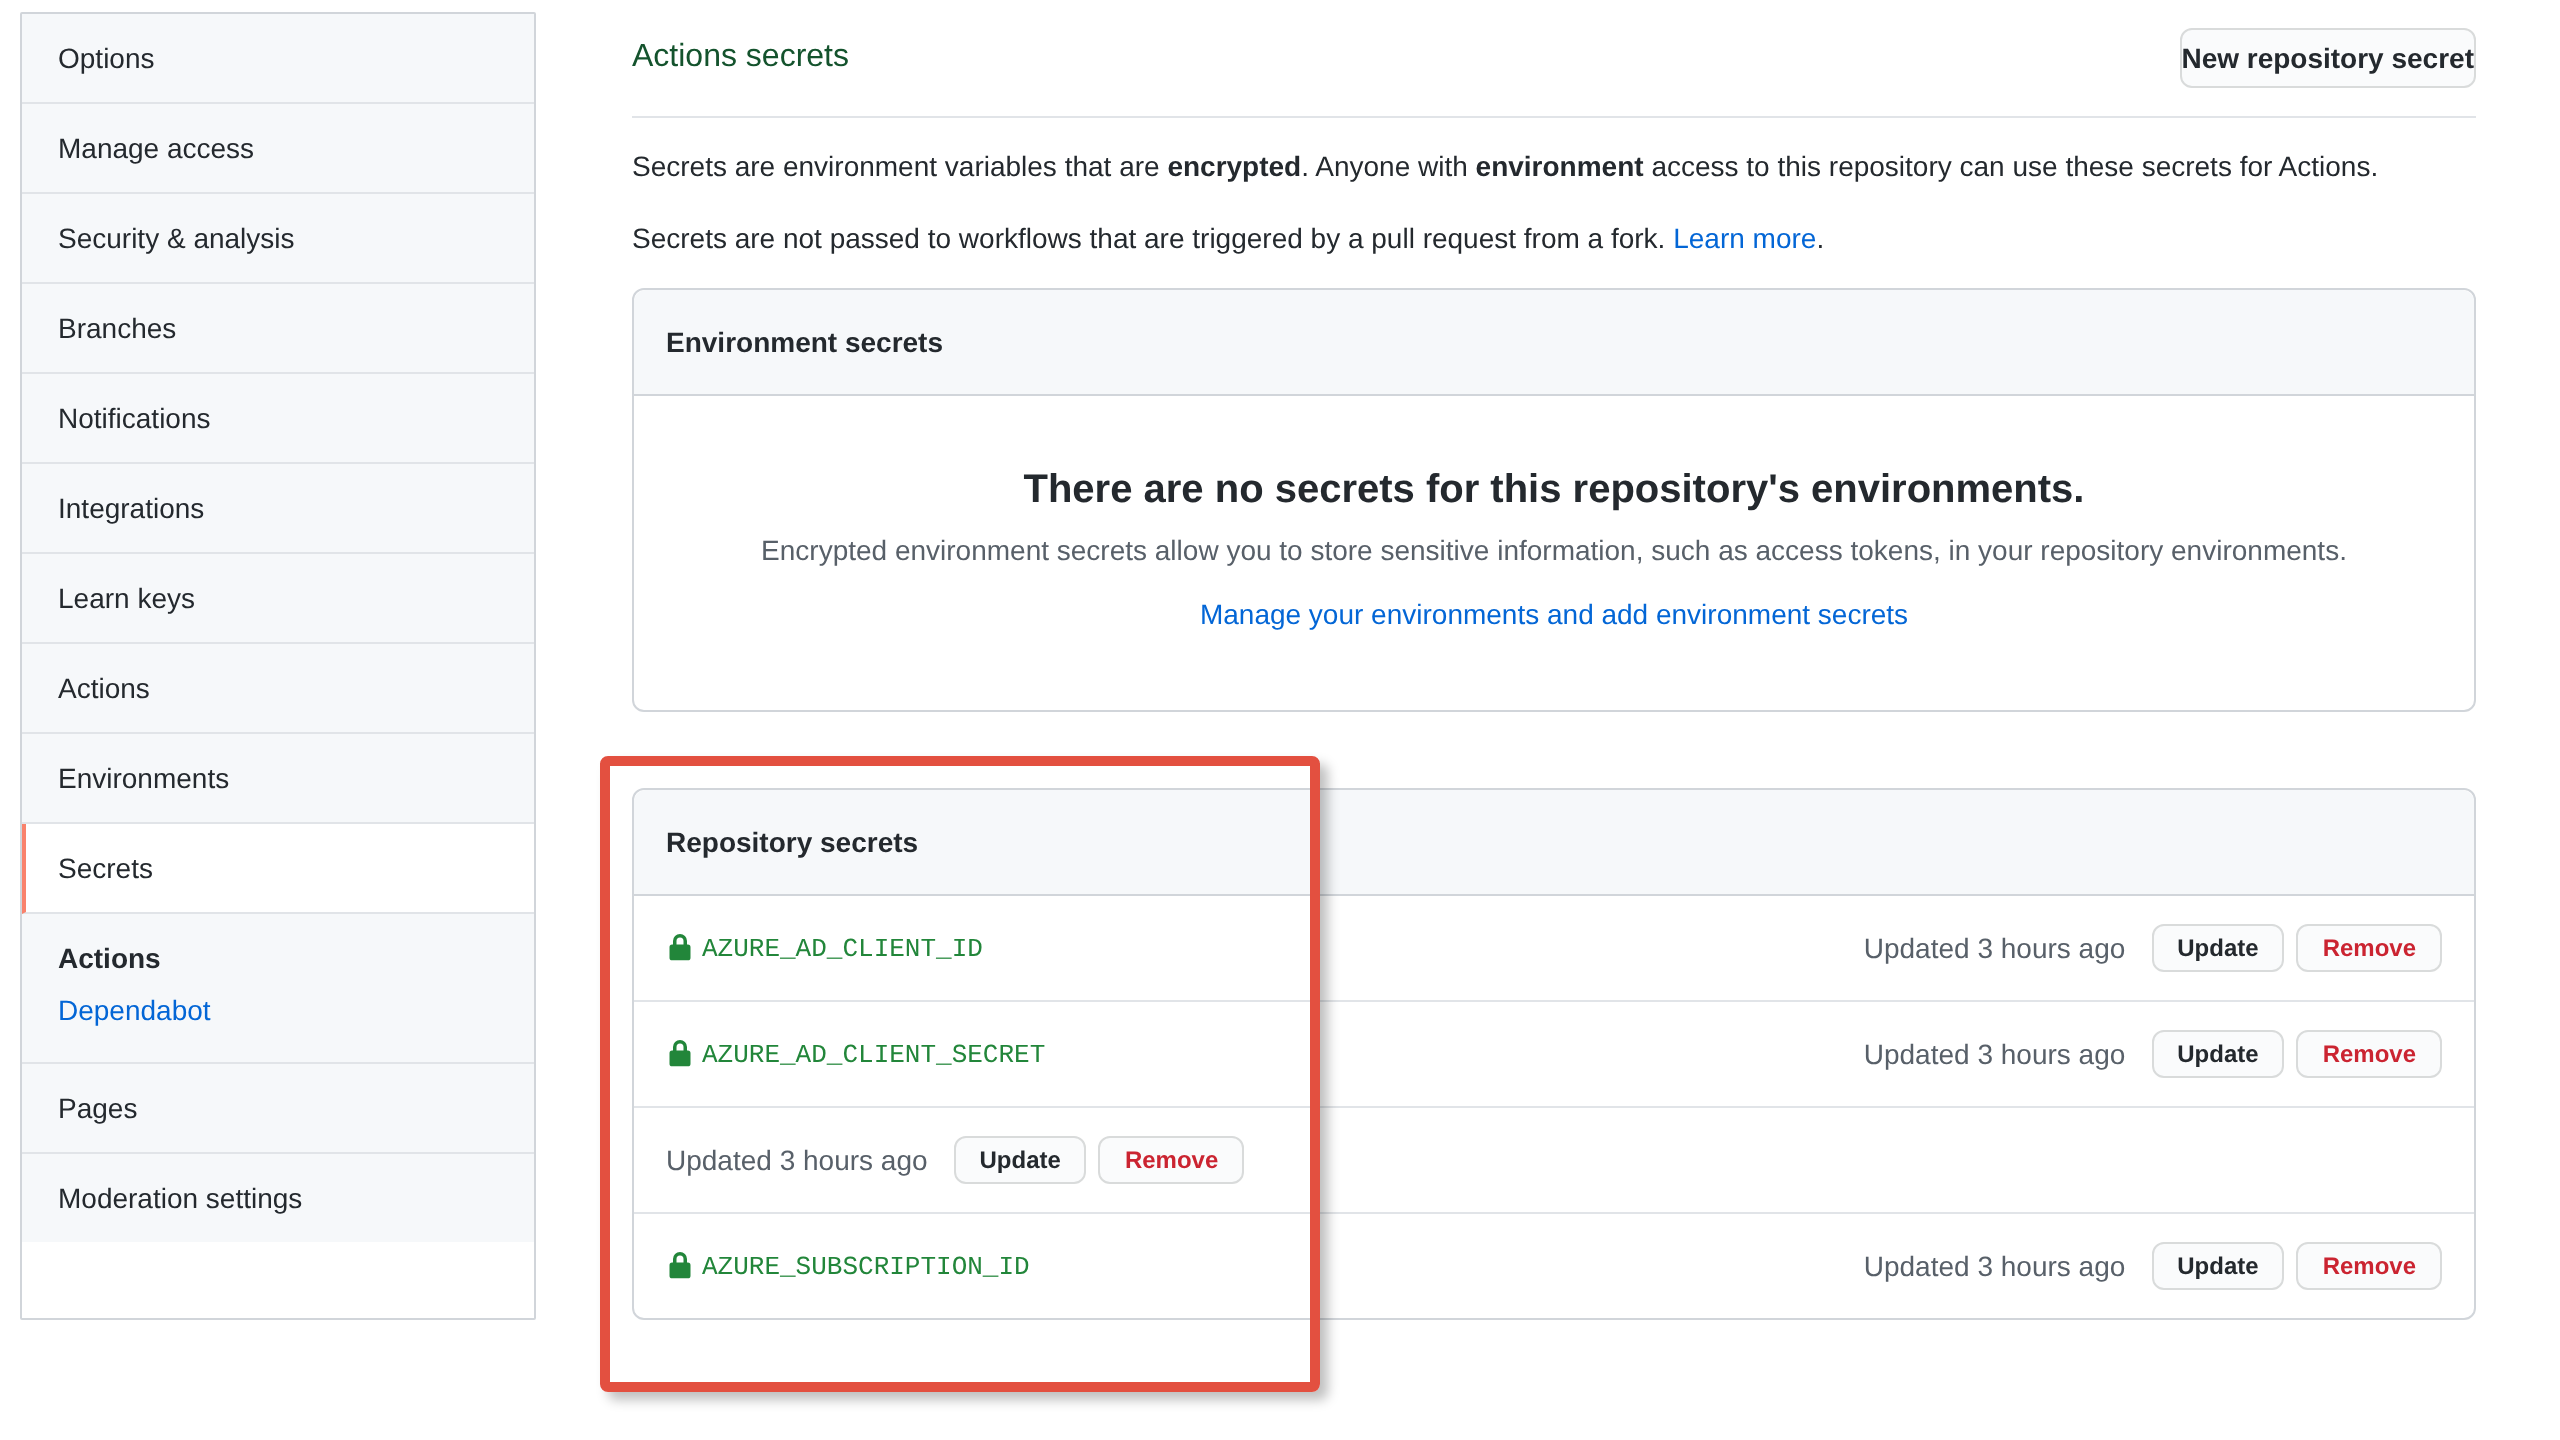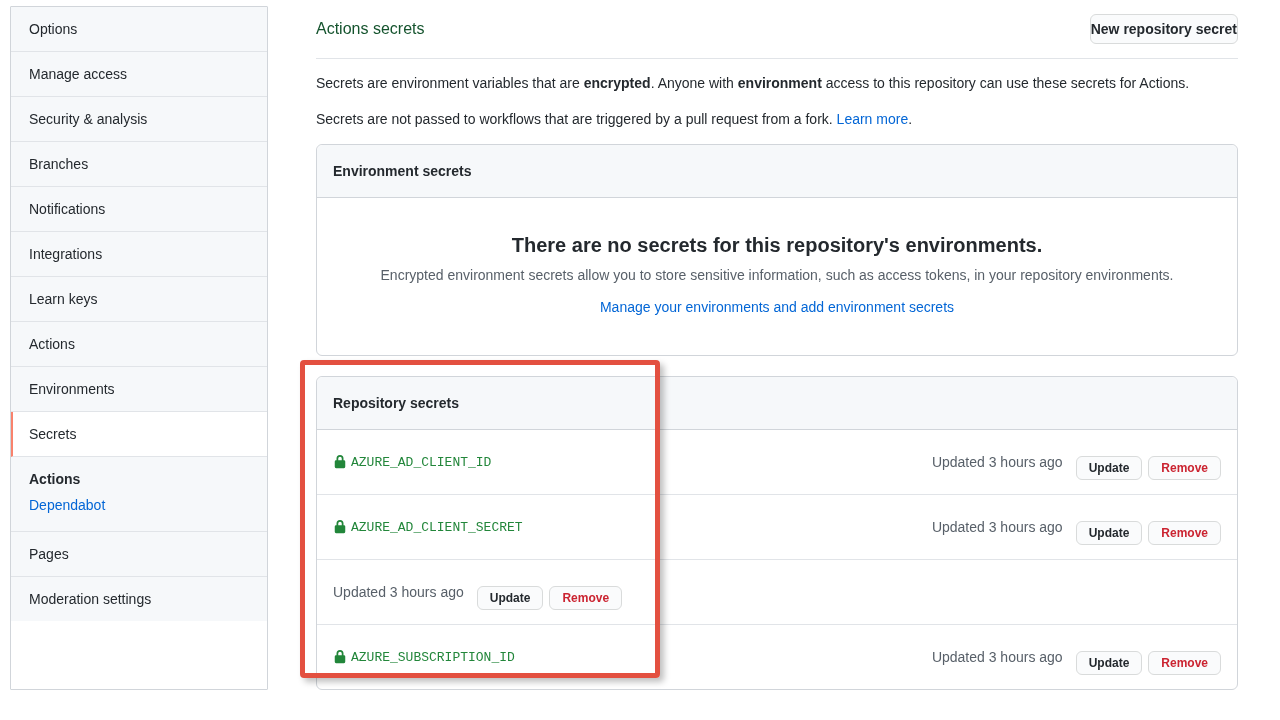--- a/index.html
+++ b/index.html
@@ -64,21 +64,21 @@
   }
   .btn-sm { padding: 4px 12px; font-size: 12px; }
   .btn-danger { color: #cb2431; }
   .intro p { margin-bottom: 14px; line-height: 1.55; color:#24292e;}
   .link { color: #0366d6; cursor: pointer; }
   .bold { font-weight: 600; }
   .box {
     border: 1px solid #d1d5da;
     border-radius: 6px;
     margin-top: 8px;
-    margin-bottom: 20px;
+    margin-bottom: 38px;
   }
   .box-header {
     background: #f6f8fa;
     border-bottom: 1px solid #d1d5da;
     padding: 18px 16px;
     font-weight: 600;
     border-top-left-radius: 6px;
     border-top-right-radius: 6px;
   }
   .env-empty {
@@ -99,21 +99,21 @@
     display: flex;
     align-items: center;
     gap: 4px;
   }
   .secret-name-text {
     font-family: SFMono-Regular, Consolas, "Liberation Mono", Menlo, monospace;
     color: #22863a;
     font-size: 13px;
   }
   .secret-updated { color: #586069; margin-right: 13px; font-size:14px;}
-  .secret-actions { display: flex; gap: 6px; margin-top: 12px; }
+  .secret-actions { display: flex; gap: 6px; }
   .lock-icon { width: 14px; height: 16px; flex-shrink:0; }
   .relwrap { position: relative; }
   .highlight-box {
     position: absolute;
     top: -16px;
     left: -16px;
     width: 360px;
     height: 318px;
     border: 5px solid #e35040;
     border-radius: 4px;

